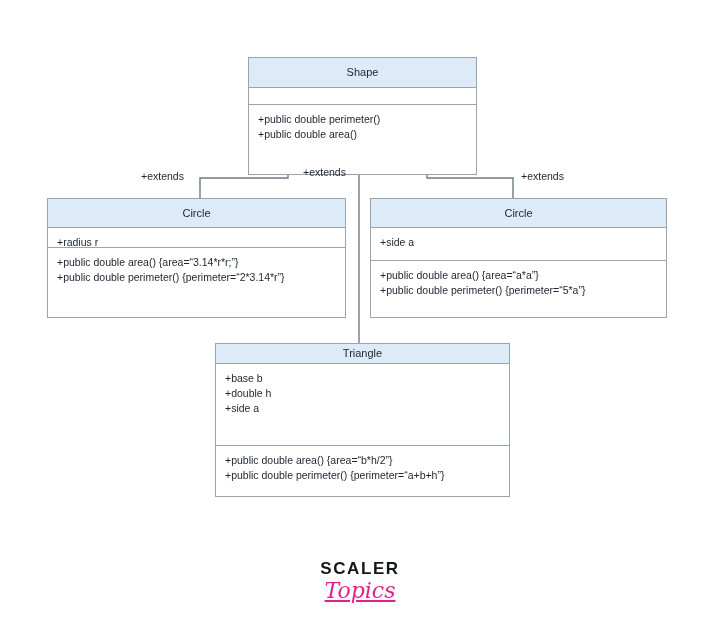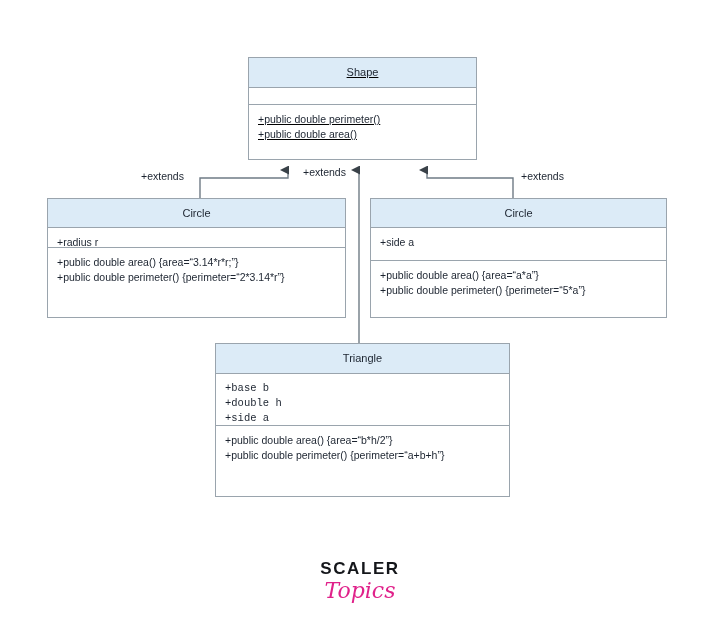--- a/index.html
+++ b/index.html
@@ -91,20 +91,21 @@
     line-height: 1;
   }
   #brand .brand-topics {
     font-family: "DejaVu Serif", serif;
     font-style: italic;
     font-size: 22px;
     color: #e0218a;
     display: block;
     line-height: 1.05;
     margin-top: 2px;
+    text-decoration: underline;
   }
 </style>
 </head>
 <body>
 
 <div id="canvas">
 
   <svg id="connectors" viewBox="0 0 720 624" width="720" height="624" xmlns="http://www.w3.org/2000/svg">
     <defs>
       <marker id="uml-arrow" markerWidth="9" markerHeight="9" refX="4.5" refY="8" orient="auto" markerUnits="userSpaceOnUse">
@@ -124,21 +125,21 @@
       <path d="M513,198 L513,178 L427,178 L427,170" fill="none" stroke="#6f7b85" stroke-width="1.4" marker-end="url(#uml-arrow)"></path>
     </g>
   </svg>
 
   <span class="edge-label" style="left:141px; top:170px;">+extends</span>
 
   <span class="edge-label" style="left:303px; top:166px;">+extends</span>
 
   <span class="edge-label" style="left:521px; top:170px;">+extends</span>
 
-  <div class="uml-class" style="left:248px; top:57px; width:229px; height:103px;text-decoration:underline;">
+  <div class="uml-class" style="left:248px; top:57px; width:229px; height:118px;">
     <div class="uml-header" style="height:30px;">Shape</div>
     <div class="uml-compartment bordered empty"></div>
     <div class="uml-compartment">
       <div class="uml-row">+public double perimeter()</div>
       <div class="uml-row">+public double area()</div>
     </div>
   </div>
 
   <div class="uml-class" style="left:47px; top:198px; width:299px; height:120px;">
     <div class="uml-header" style="height:29px;">Circle</div>
@@ -156,22 +157,22 @@
     <div class="uml-compartment bordered" style="height:33px;">
       <div class="uml-row">+side a</div>
     </div>
     <div class="uml-compartment">
       <div class="uml-row">+public double area() {area=“a*a”}</div>
       <div class="uml-row">+public double perimeter() {perimeter=“5*a”}</div>
     </div>
   </div>
 
   <div class="uml-class" style="left:215px; top:343px; width:295px; height:154px;">
-    <div class="uml-header" style="height:30px;">Triangle</div>
-    <div class="uml-compartment bordered" style="height:52px;font-family:Liberation Mono, monospace;">
+    <div class="uml-header" style="height:20px;">Triangle</div>
+    <div class="uml-compartment bordered" style="height:82px;">
       <div class="uml-row">+base b</div>
       <div class="uml-row">+double h</div>
       <div class="uml-row">+side a</div>
     </div>
     <div class="uml-compartment">
       <div class="uml-row">+public double area() {area=“b*h/2”}</div>
       <div class="uml-row">+public double perimeter() {perimeter=“a+b+h”}</div>
     </div>
   </div>
 

